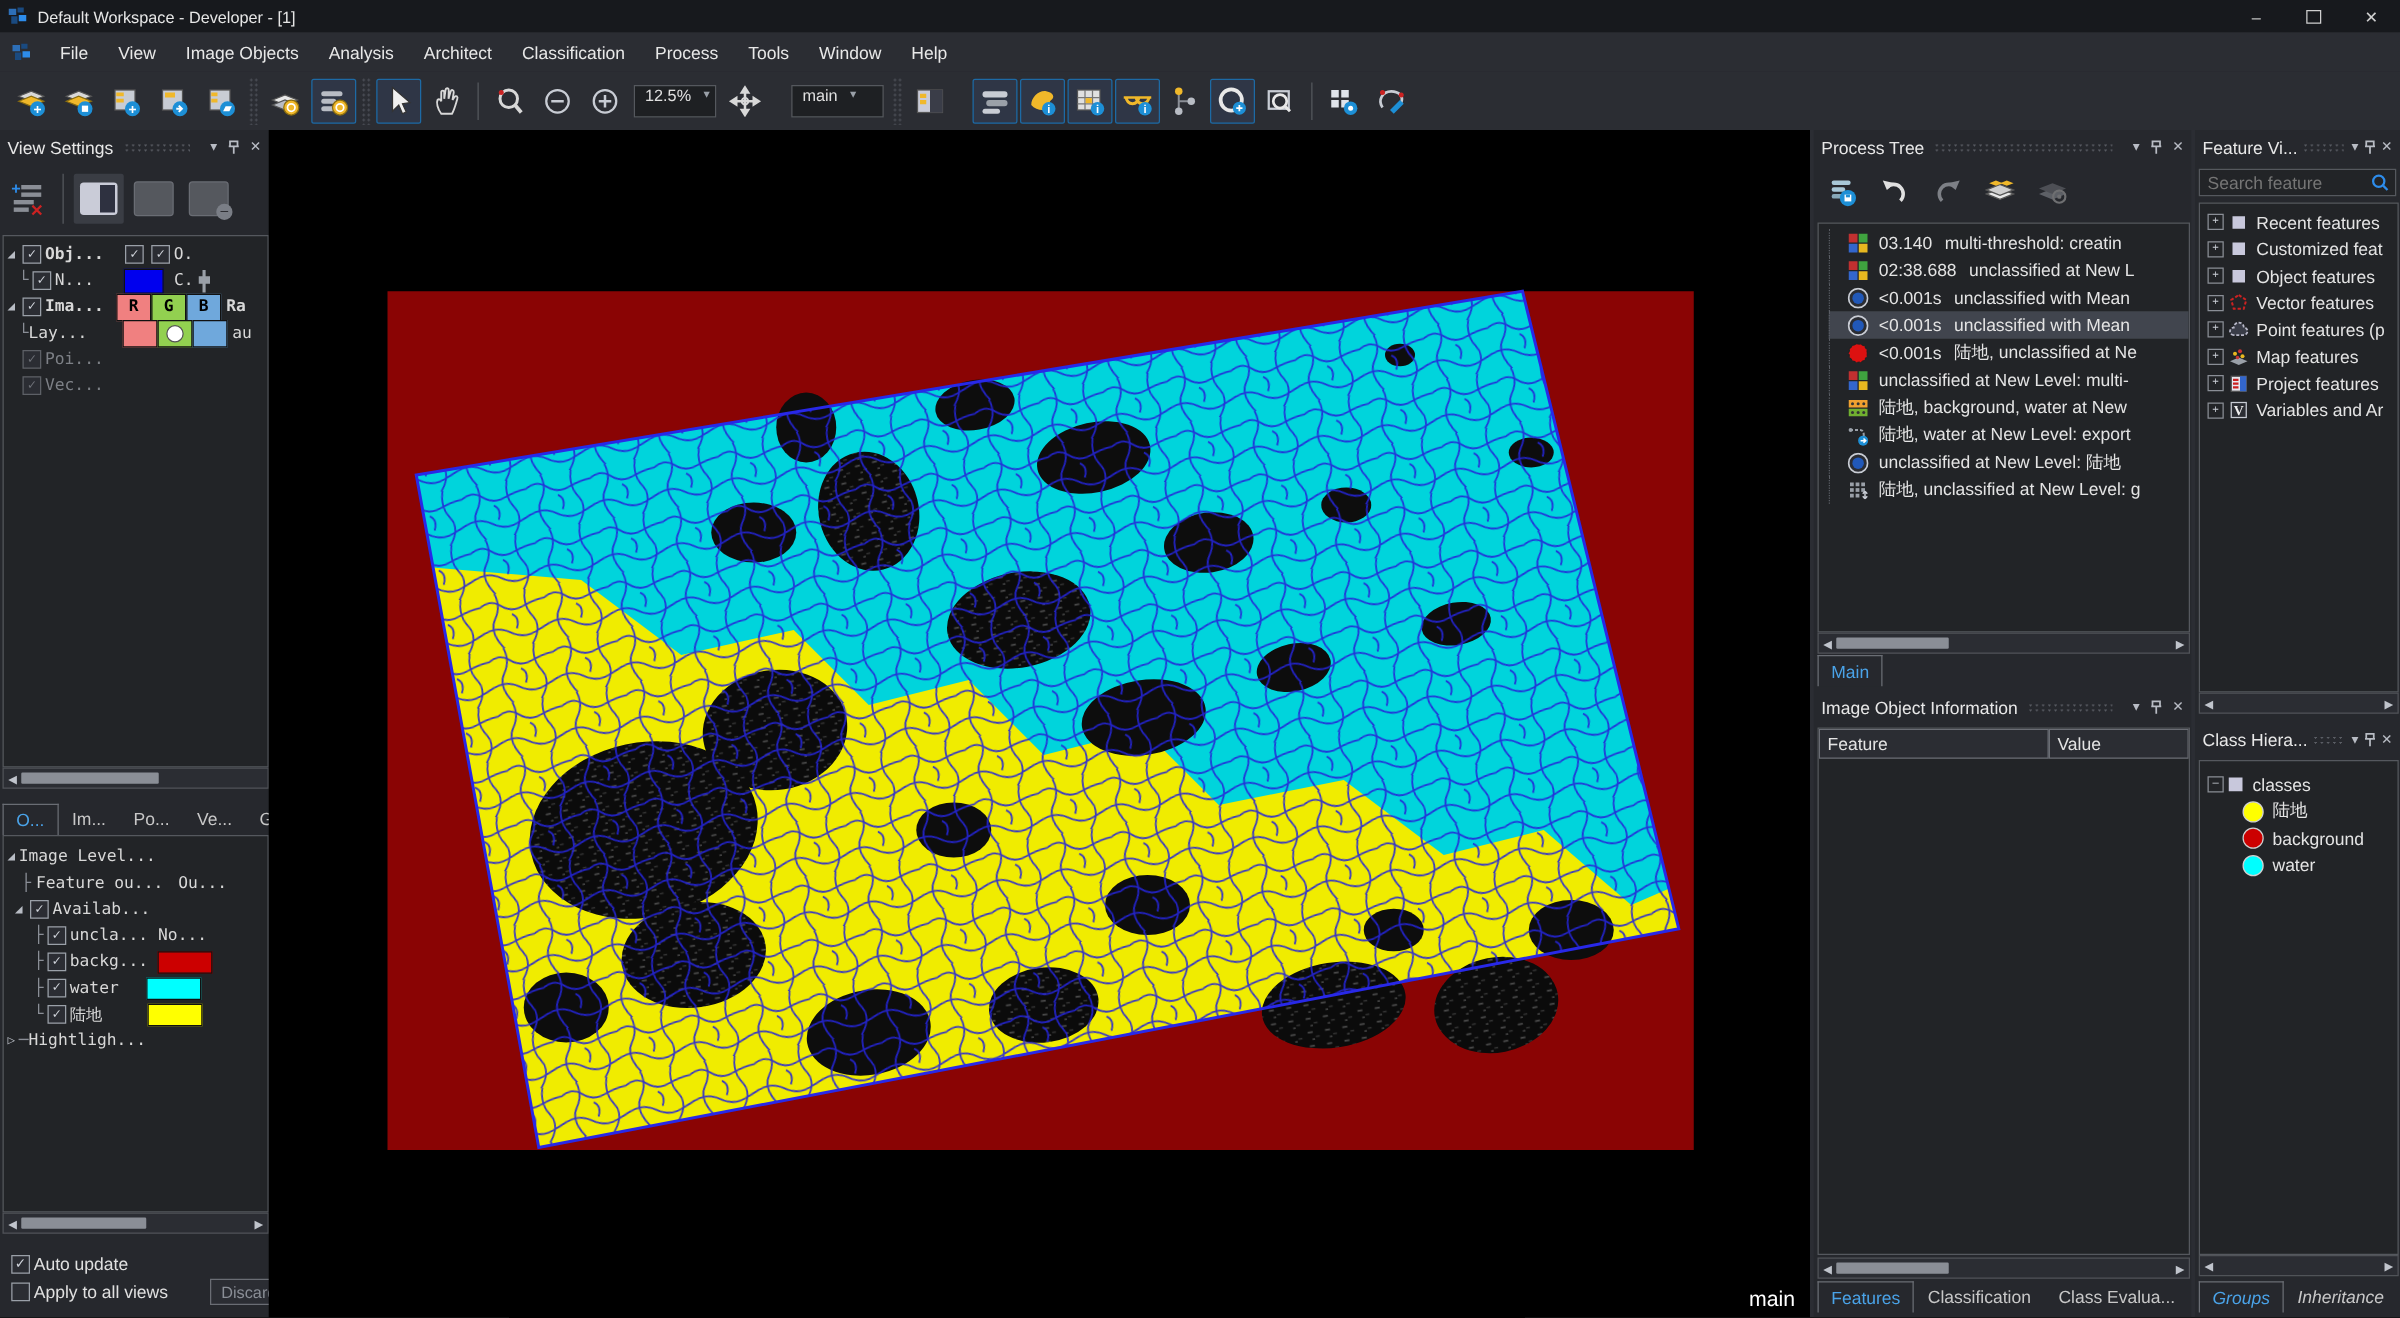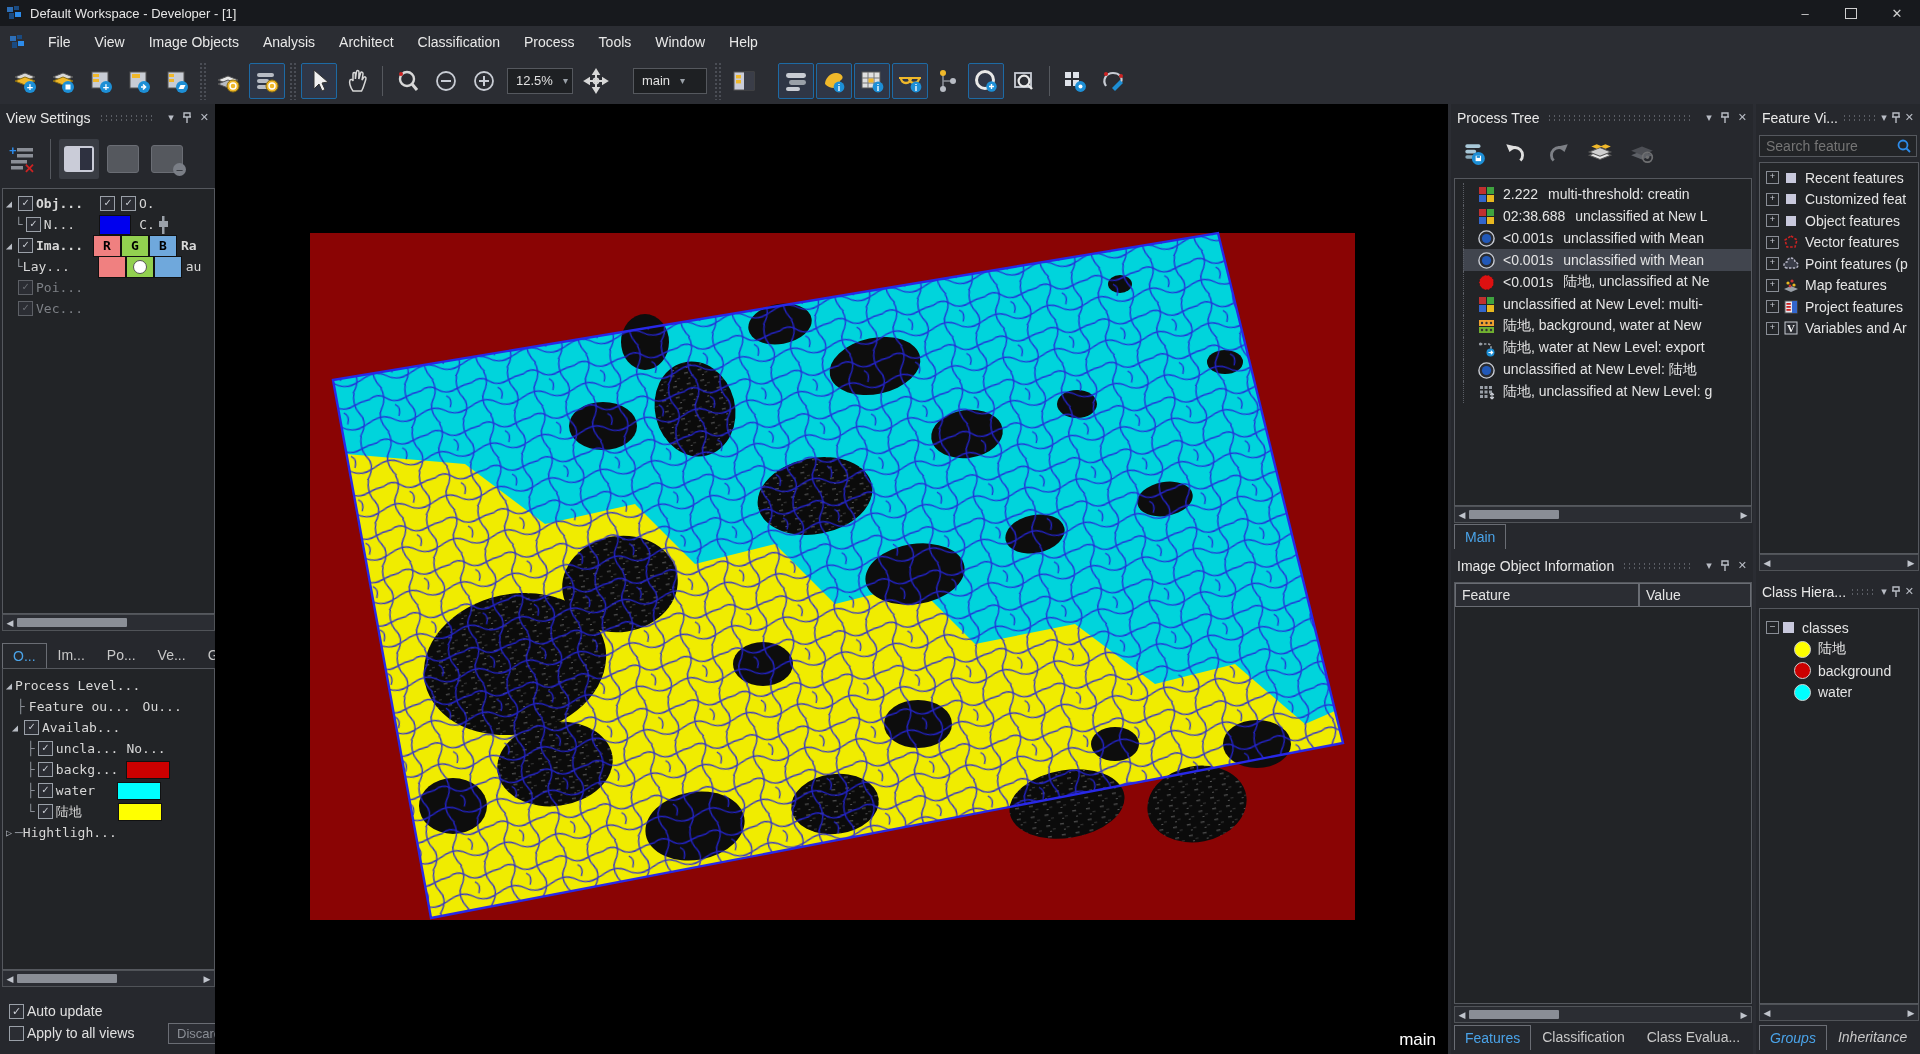--- a/index.html
+++ b/index.html
@@ -14,21 +14,21 @@
   .restore-box{width:10px;height:9px;border:1px solid #cfcfcf;}
   .menubar{position:absolute;left:0;top:26px;width:1920px;height:31px;background:#2b2d33;display:flex;align-items:center;border-bottom:1px solid #24262b;}
   .menubar .appicon{width:18px;height:16px;margin:0 10px 0 8px;}
   .menuitem{padding:4px 12px;color:#e8e8e8;font-size:14px;}
   .toolbar{position:absolute;left:0;top:57px;width:1920px;height:47px;background:#2b2d33;display:flex;align-items:center;padding-left:6px;box-sizing:border-box;}
   .tbicon{width:34px;height:34px;margin:0 1px;display:flex;align-items:center;justify-content:center;border:1px solid transparent;border-radius:2px;}
   .tbicon.sel{border:1px solid #1d6aa5;background:#2f3646;}
   .tbicon svg{width:26px;height:26px;}
   .tbsep{width:8px;height:38px;margin:0 3px;background-image:radial-gradient(#4a4d55 1px,transparent 1px);background-size:4px 4px;}
   .tbdivider{width:1px;height:30px;background:#55585e;margin:0 6px;}
-  .tbcombo{height:24px;background:#1e2023;border:1px solid #55585e;color:#e0e0e0;display:flex;align-items:center;padding:0 4px 0 8px;margin:0 4px;font-size:13px;}
+  .tbcombo{height:24px;background:#1e2023;border:1px solid #55585e;color:#e0e0e0;display:flex;padding:0 4px 0 8px;margin:0 4px;font-size:13px;}
   .tbcombo .arr{color:#9aa0a8;margin-left:10px;font-size:10px;}
   
   .workspace{position:absolute;left:0;top:104px;width:1920px;height:852px;background:#2b2d33;}
   .panel-h{height:27px;display:flex;align-items:center;padding:0 6px;color:#e8e8e8;font-size:14px;}
   .grip{flex:1;height:8px;margin:0 8px;background-image:radial-gradient(#5a5d64 1px,transparent 1px);background-size:5px 4px;}
   .ph-btn{color:#b8bcc4;margin-left:8px;font-size:11px;}
   .well{background:#222427;border:1px solid #55585e;position:absolute;overflow:hidden;}
   .hscroll{position:absolute;height:15px;background:#2b2d33;border:1px solid #505358;display:flex;align-items:center;}
   .hs-arrow{width:14px;color:#c0c4cc;font-size:9px;text-align:center;}
   .hs-thumb{height:9px;background:#8a8e96;border-radius:1px;}
@@ -428,21 +428,21 @@
           <div class="tab">Im...</div>
           <div class="tab">Po...</div>
           <div class="tab">Ve...</div>
           <div class="tab">Ge...</div>
         </div>
 
       <div class="well mono" style="left:2px;top:564px;width:211px;height:300px;">
         <div style="padding-top:6px;">
           <div class="treerow">
             <span class="exp">◢</span>
-            <span>Process Level...</span>
+            <span>Image Level...</span>
           </div>
           <div class="treerow">
             <span style="width:14px;"></span>
               <span class="conn">├</span>
               <span style="width:4px;"></span>
             <span>Feature ou...</span>
             <span style="width:12px;"></span>
             <span>Ou...</span>
           </div>
           <div class="treerow">
@@ -616,21 +616,21 @@
       </div>
       <div class="well" style="left:3px;top:74px;width:296px;height:326px;">
         <div id="pt-items" style="padding-top:4px;">
             <div class="ptrow">
               <span class="pticon"><svg viewBox="0 0 17 17">
                   <rect x="1" y="1" width="7" height="7" fill="#c03030"></rect>
                   <rect x="9" y="1" width="7" height="7" fill="#3fa33f"></rect>
                   <rect x="1" y="9" width="7" height="7" fill="#3366cc"></rect>
                   <rect x="9" y="9" width="7" height="7" fill="#e8b820"></rect>
                 </svg></span>
-              <span class="pttime">2.222</span>
+              <span class="pttime">03.140</span>
               <span>multi-threshold: creatin</span>
             </div>
             <div class="ptrow">
               <span class="pticon"><svg viewBox="0 0 17 17">
                   <rect x="1" y="1" width="7" height="7" fill="#c03030"></rect>
                   <rect x="9" y="1" width="7" height="7" fill="#3fa33f"></rect>
                   <rect x="1" y="9" width="7" height="7" fill="#3366cc"></rect>
                   <rect x="9" y="9" width="7" height="7" fill="#e8b820"></rect>
                 </svg></span>
               <span class="pttime">02:38.688</span>

